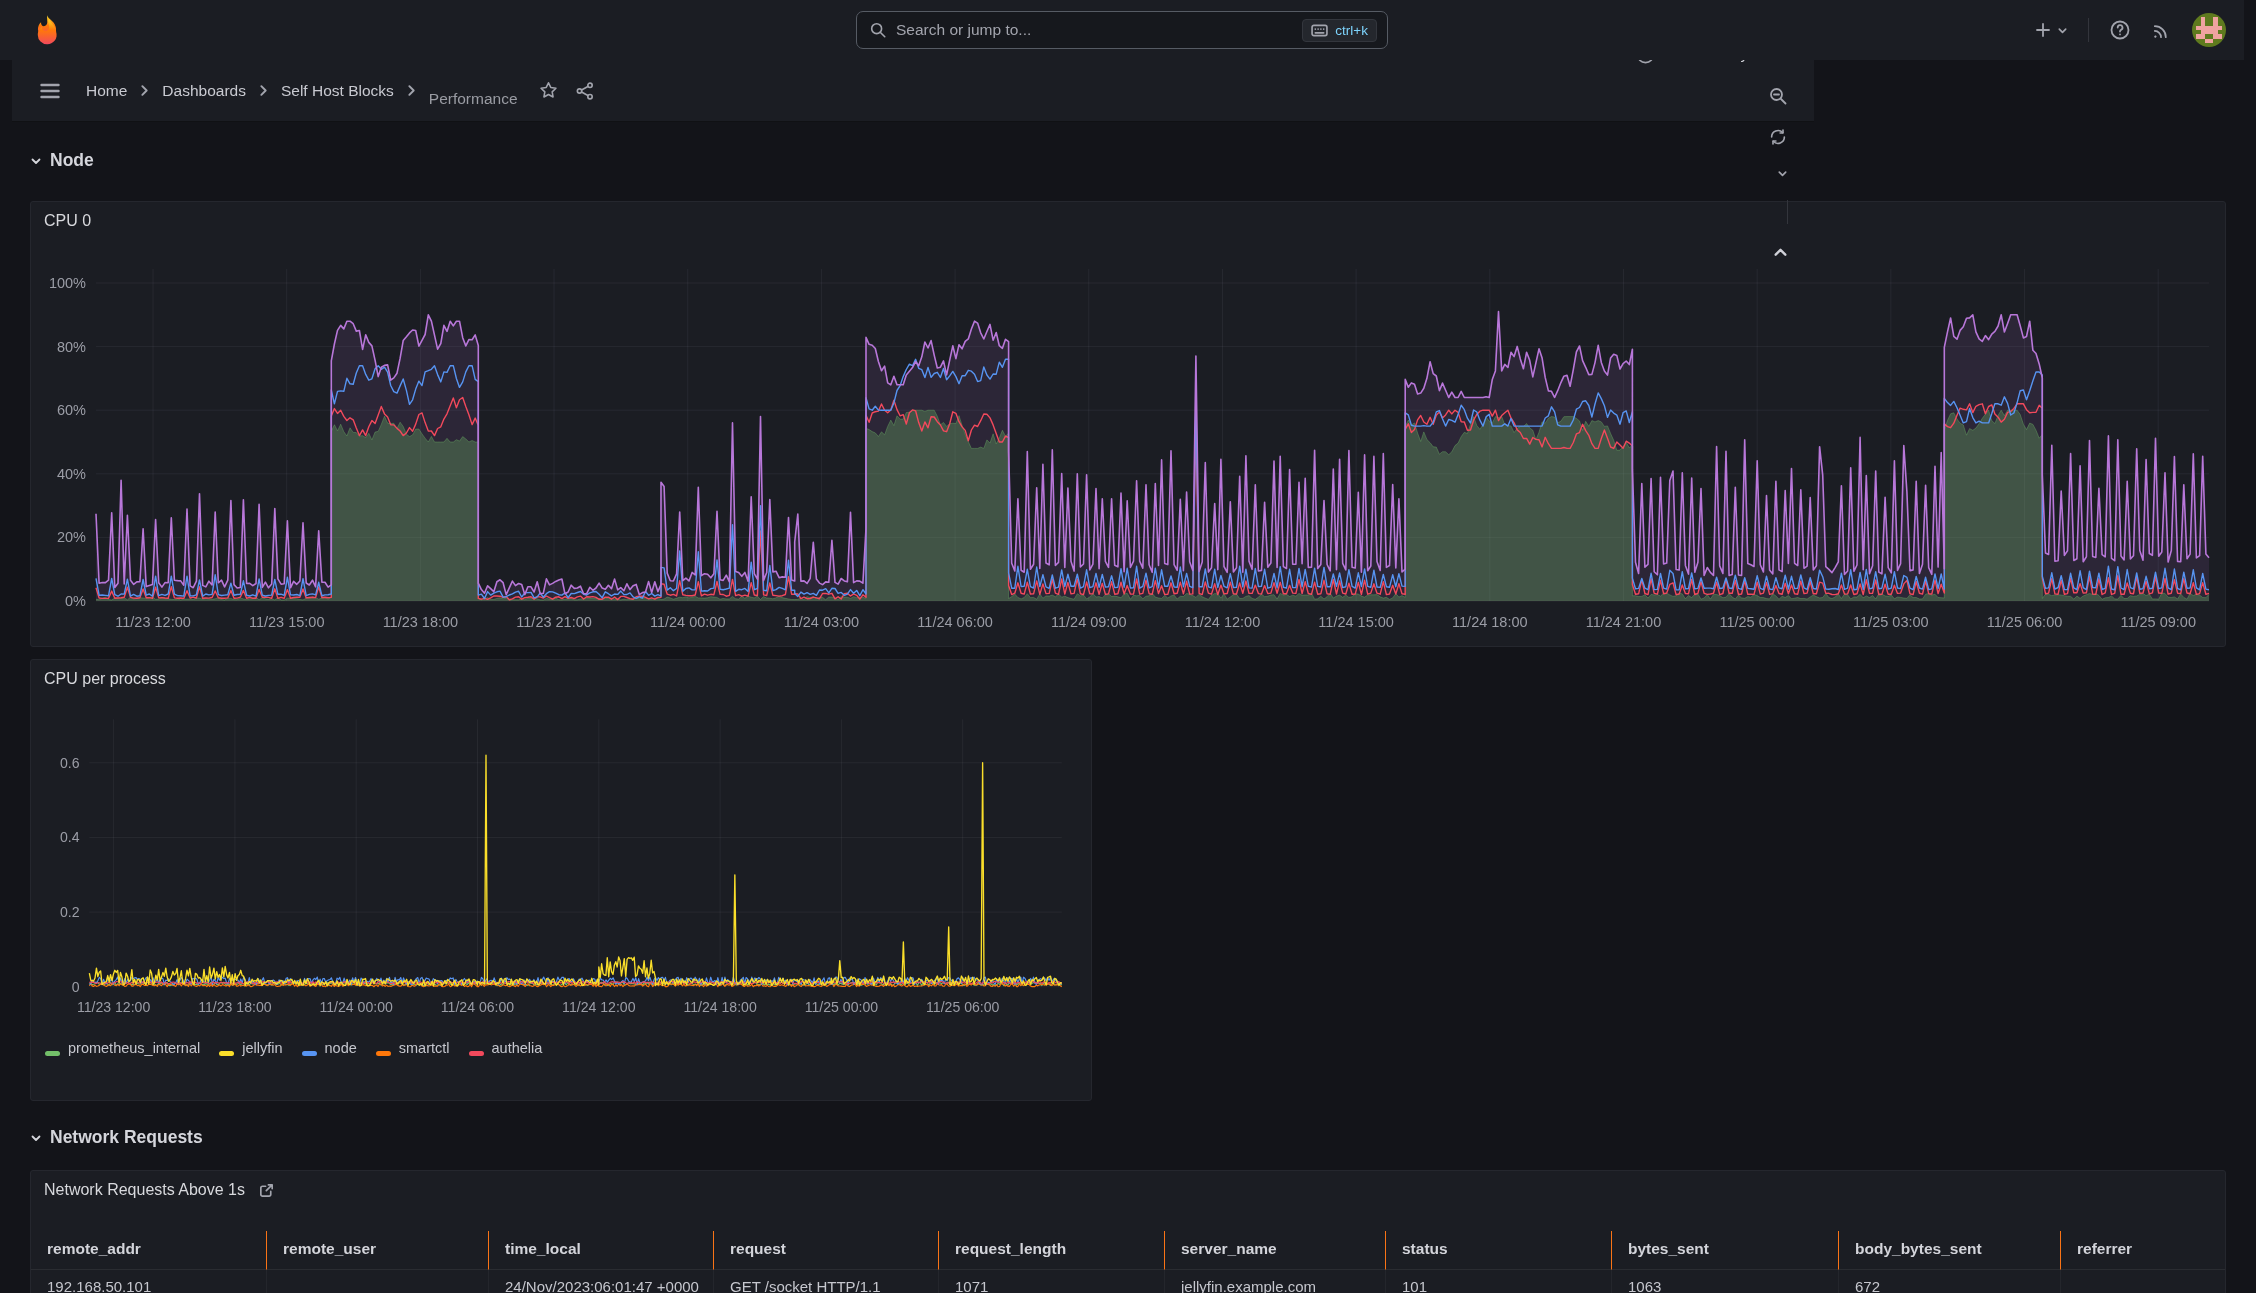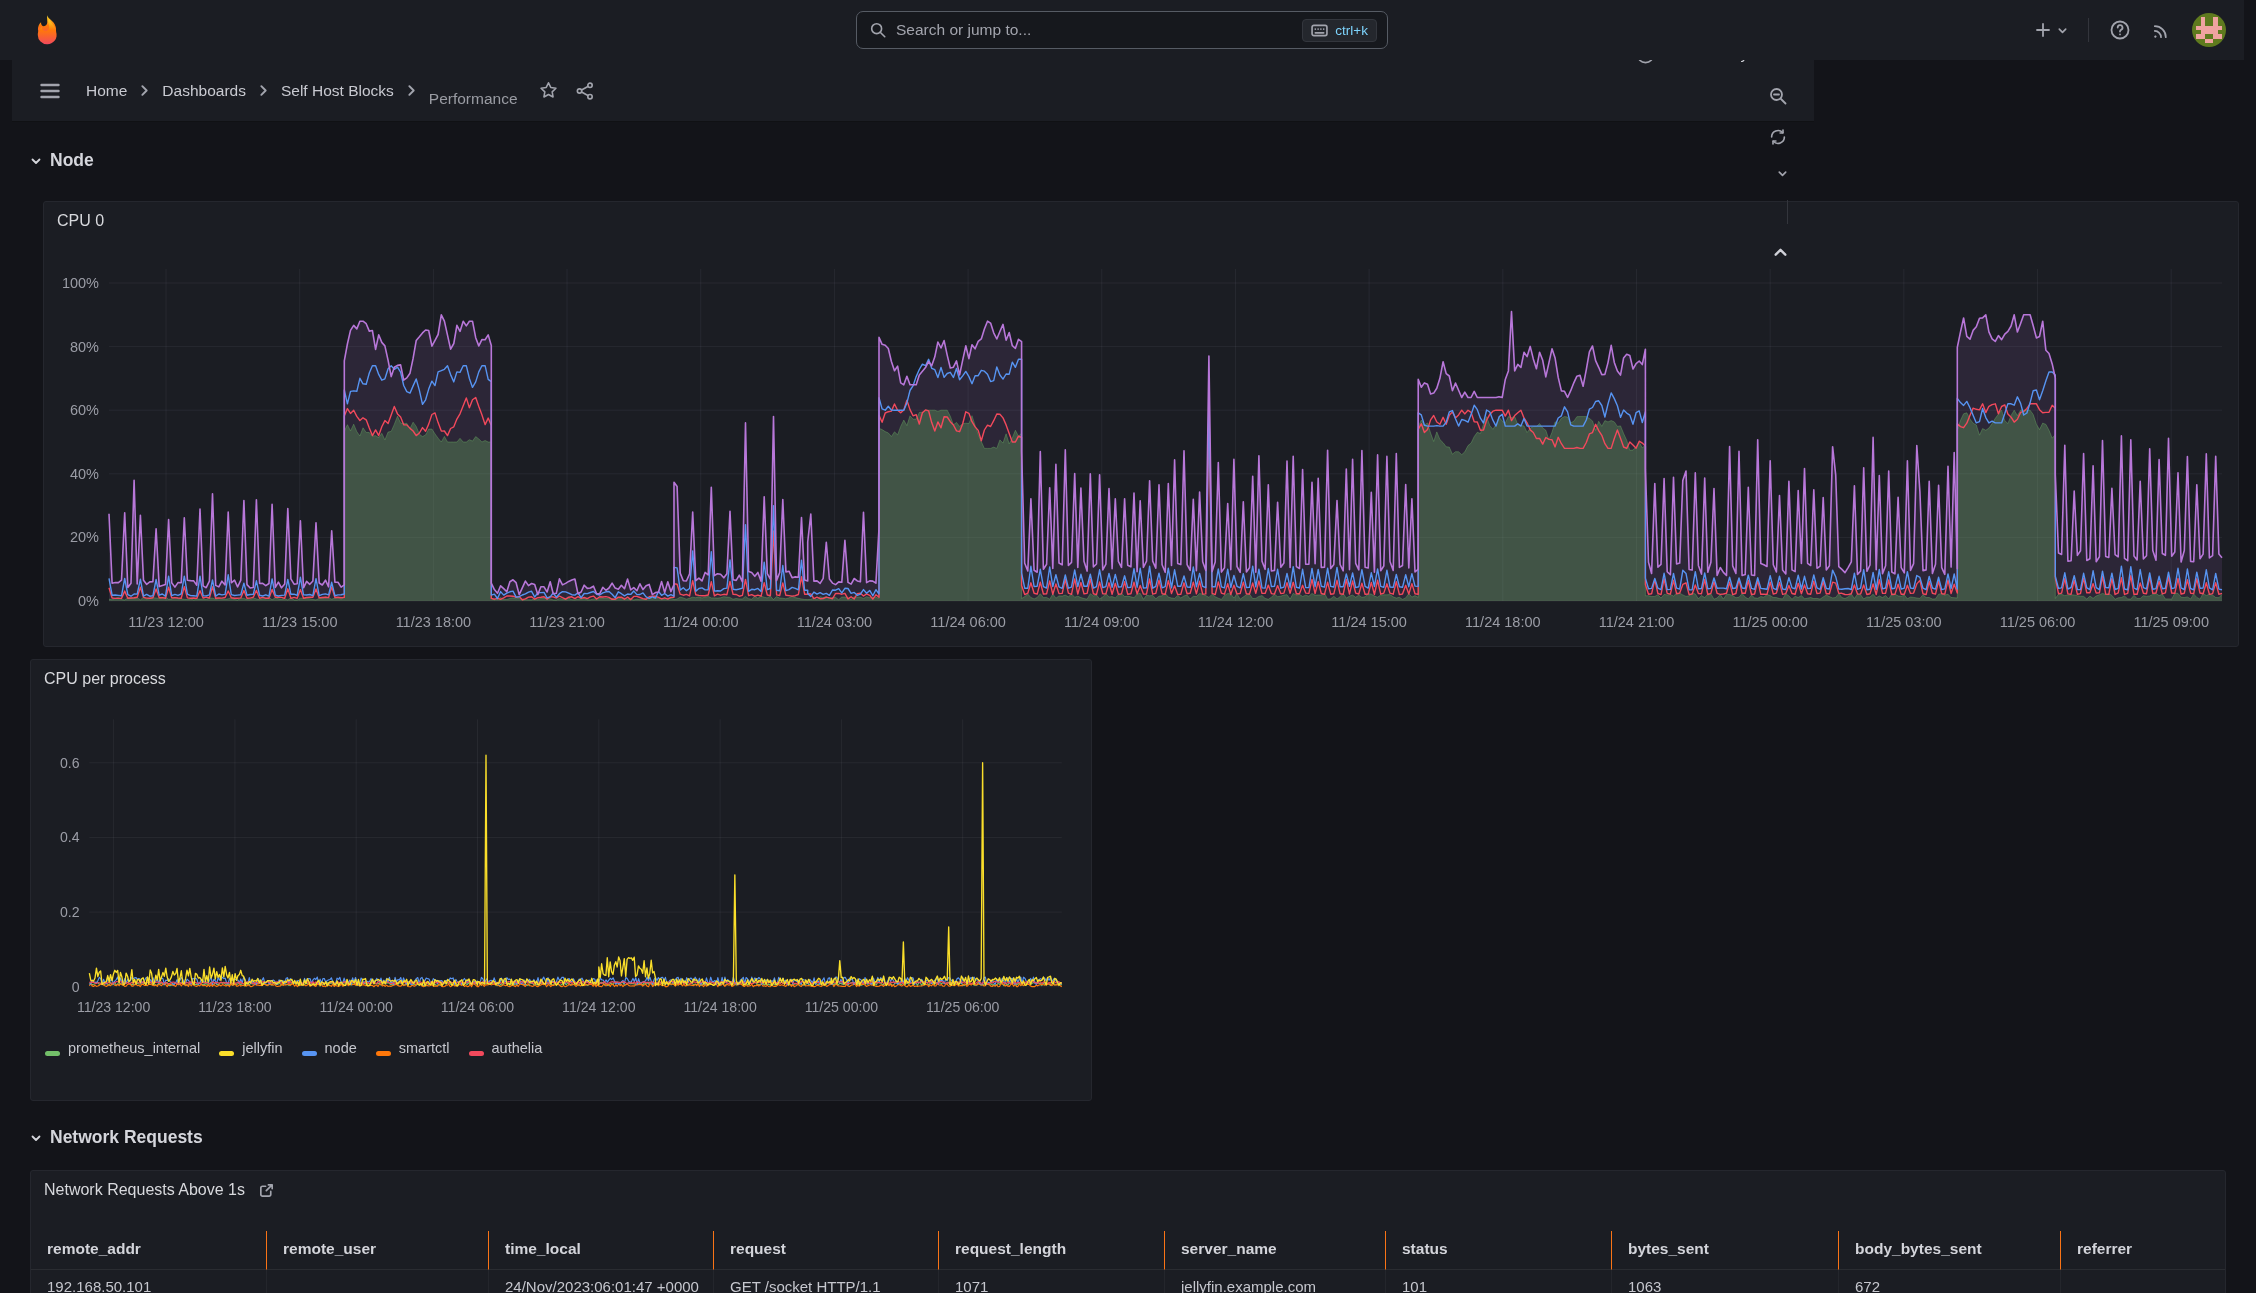--- a/index.html
+++ b/index.html
@@ -35,21 +35,21 @@
   .addbtn { display:flex; align-items:center; gap:7px; color:#6e9fff; font-size:15.5px; cursor:pointer; }
 
   
   main { position:absolute; top:122px; left:0; width:2256px; height:1171px; overflow:hidden; }
   .section-header { position:absolute; left:30px; display:flex; align-items:center; gap:8px;
     font-size:17.5px; font-weight:700; color:#d5d6dc; cursor:pointer; }
   .panel { position:absolute; background:#1b1d23; border:1px solid #25272e; border-radius:3px; overflow:hidden; }
   .panel-title { position:absolute; top:10px; left:13px; font-size:16px; font-weight:500;
     color:#d8d9dd; cursor:pointer; display:flex; align-items:center; gap:13px; z-index:2; }
 
-  #cpu0-panel { top:79px;  left:43px; width:2196px; height:446px; }
+  #cpu0-panel { top:79px;  left:30px; width:2196px; height:446px; }
   #cpp-panel  { top:537px; left:30px; width:1062px; height:442px; }
   #net-panel  { top:1048px; left:30px; width:2196px; height:300px; }
 
   .chart-svg { position:absolute; inset:0; }
   .axis-text { fill:#9b9da6; font-size:14.5px; font-family:"Liberation Sans","DejaVu Sans",sans-serif; }
 
   .legend { position:absolute; top:380px; left:14px; display:flex; align-items:center; gap:19px;
     font-size:14.5px; color:#c6c7ce; }
   .legend-item { display:flex; align-items:flex-end; gap:8px; cursor:pointer; }
   .swatch { width:15px; height:5px; border-radius:3px; }

